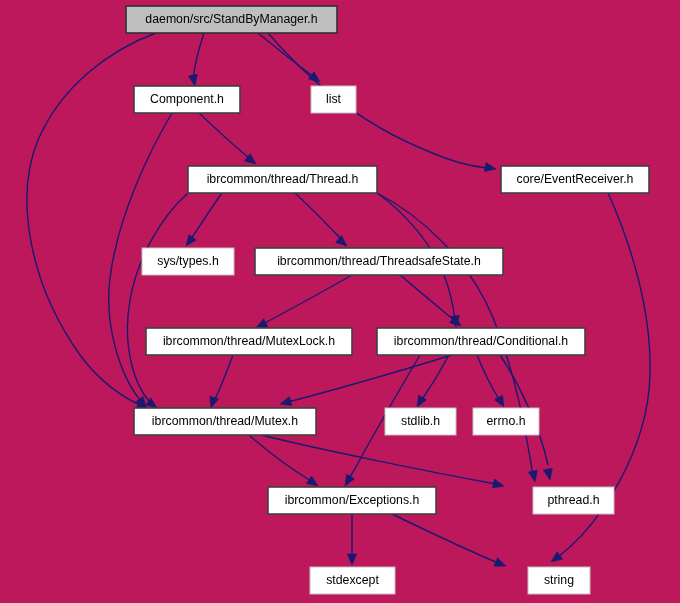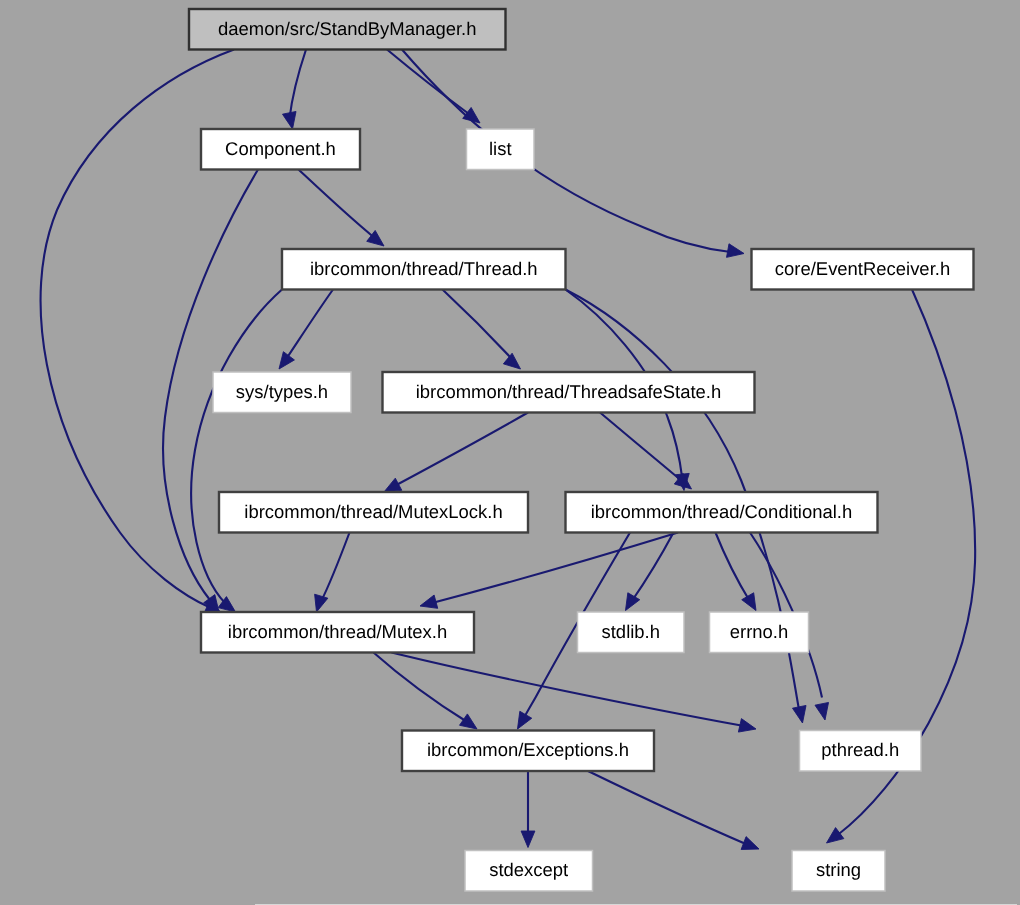--- a/index.html
+++ b/index.html
@@ -4,21 +4,21 @@
 <style>
   html, body {
     margin: 0;
     padding: 0;
     background: #ffffff;
   }
   #graph-root {
     position: relative;
     width: 680px;
     height: 603px;
-    background: #a3a3a3;
+    background: #be185d;
     font-family: "Liberation Sans", sans-serif;
     overflow: hidden;
   }
   svg#graph-svg {
     position: absolute;
     left: 0;
     top: 0;
     width: 680px;
     height: 603px;
   }

